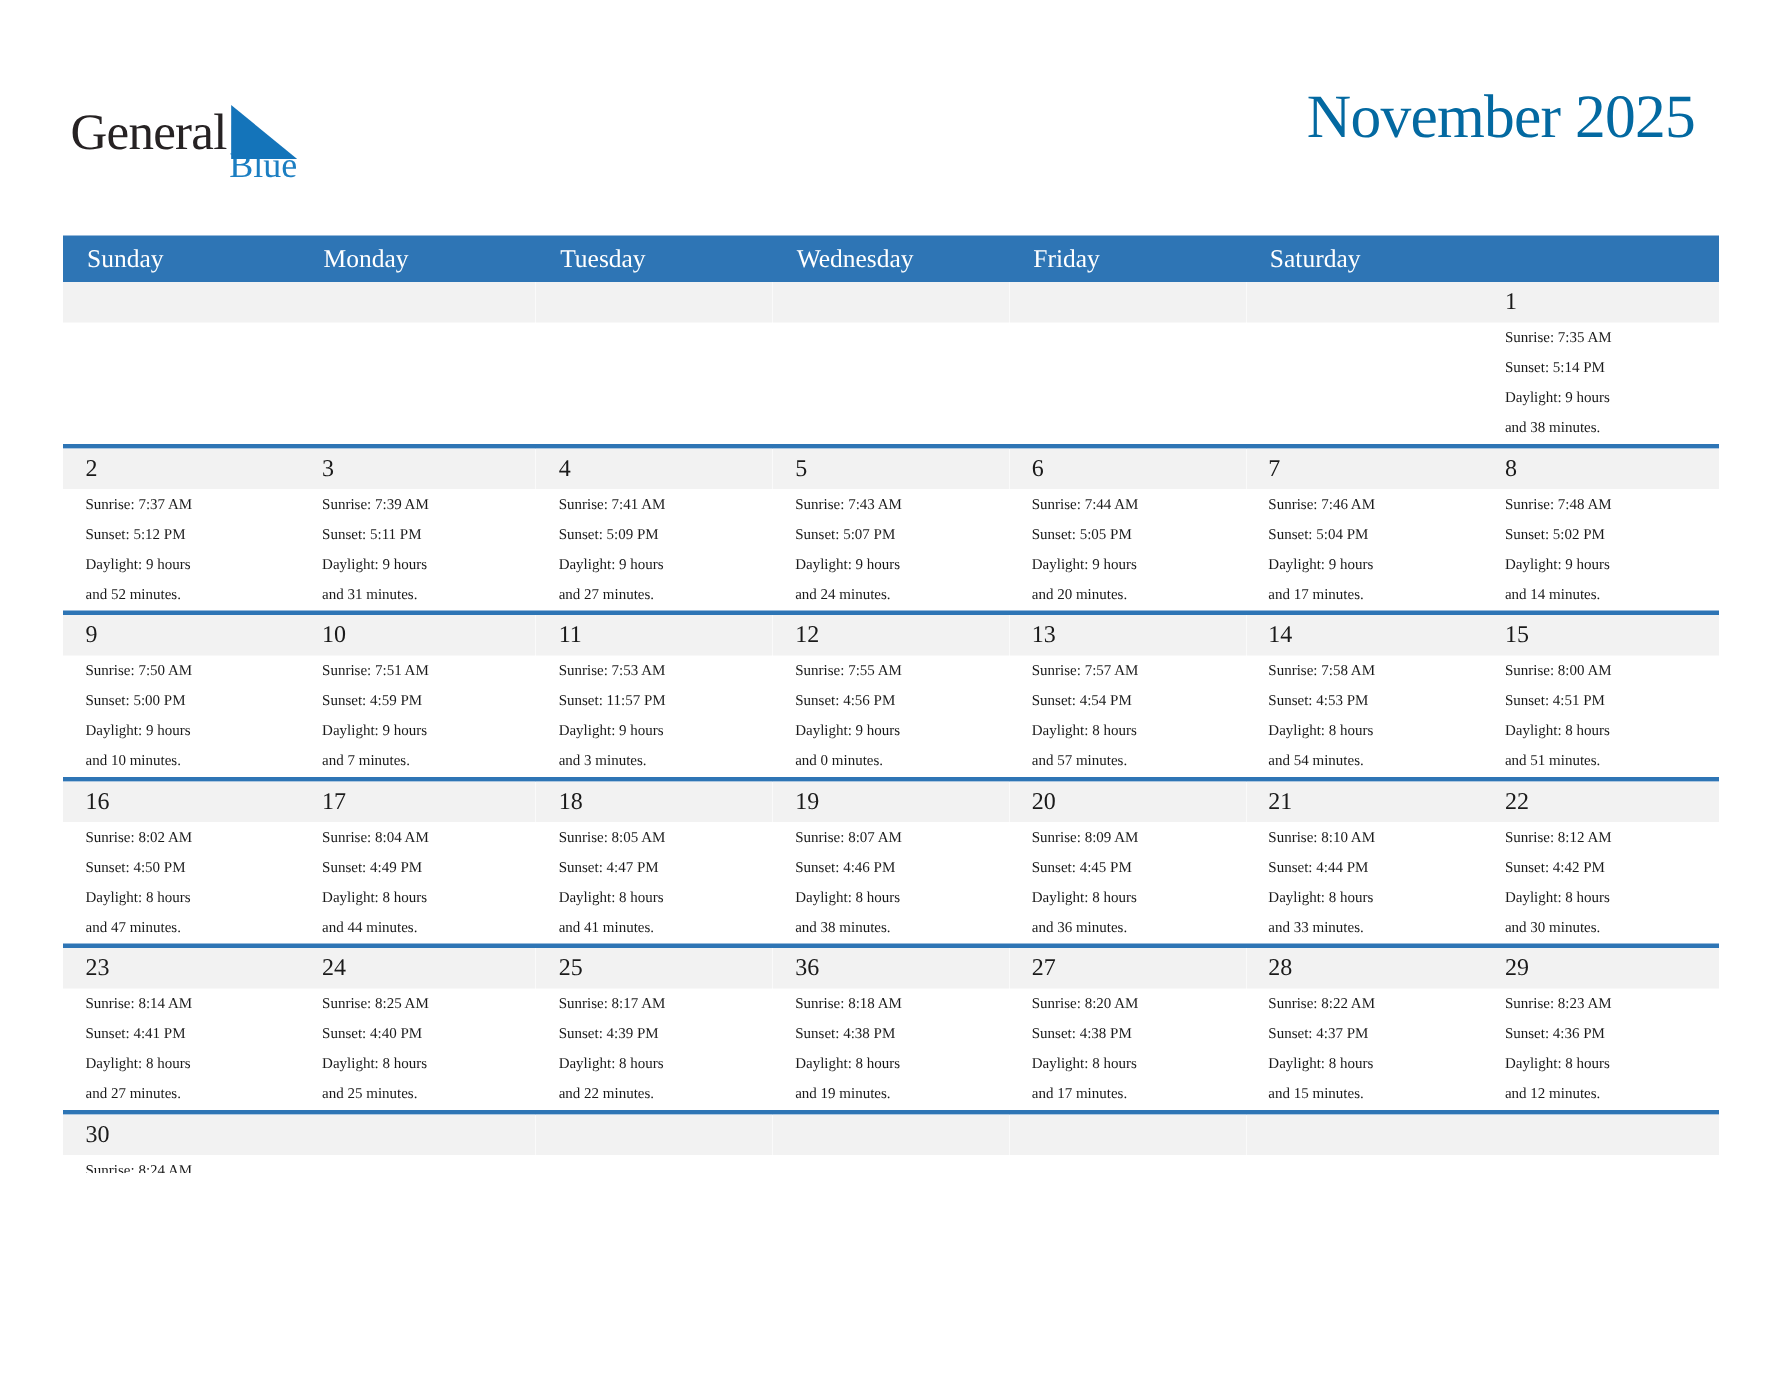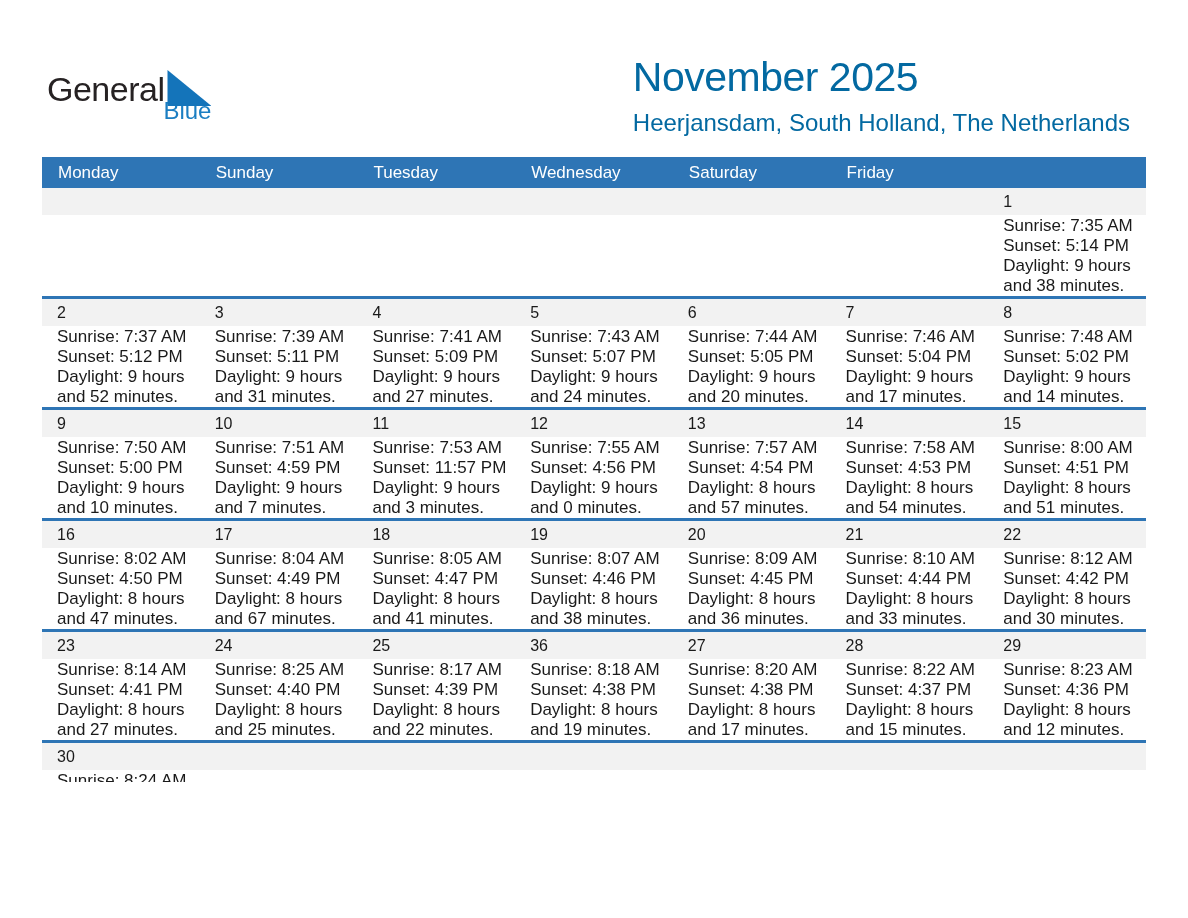--- a/index.html
+++ b/index.html
@@ -1,18 +1,18 @@
 <!DOCTYPE html>
 <html><head>
 <meta charset="utf-8">
 <style>
   * { margin:0; padding:0; box-sizing:border-box; }
   body { background:#fff; }
   .page { position:relative; width:1188px; height:782px; background:#ffffff;
-          font-family:Liberation Sans, sans-serif; overflow:hidden; }
+          font-family:Liberation Serif, serif; overflow:hidden; }
 
   
   .logo { position:absolute; left:47px; top:70px; }
   .logo-top { display:flex; align-items:flex-end; }
   .logo-general { font-size:34px; color:#262223; letter-spacing:-0.5px; line-height:1; }
   .logo-triangle { width:44px; height:36px; background:#1474ba;
                    clip-path:polygon(0 0,100% 100%,0 100%); margin-left:3px; }
   .logo-blue { text-align:right; font-size:24px; color:#1b7ec2; line-height:1; margin-top:-7px; }
 
   
@@ -22,49 +22,48 @@
 
   
   .cal { position:absolute; left:42px; top:157px; width:1104px; }
   .cal-head { display:grid; grid-template-columns:repeat(7,1fr); background:#2e75b5; height:31px; }
   .hcell { color:#ffffff; font-size:17px; line-height:31px; padding-left:16px; font-weight:400; }
   .week { display:grid; grid-template-columns:repeat(7,1fr); min-height:107px; background:#fff; }
   .week + .week { border-top:3px solid #2e75b5; }
   .cell { overflow:hidden; }
   .num { height:27px; background:#f2f2f2; font-size:16px; color:#1a1a1a;
          padding-left:15px; display:flex; align-items:center; }
-  .body { padding:1px 6px 0 15px; font-size:17px; line-height:20px; color:#1a1a1a; }
+  .body { padding:1px 6px 0 15px; font-size:10px; line-height:20px; color:#1a1a1a; }
 </style>
 </head>
 <body>
 
 <div class="page">
 
   <div class="logo">
     <div class="logo-top">
       <span class="logo-general">General</span>
       <span class="logo-triangle"></span>
     </div>
     <div class="logo-blue">Blue</div>
   </div>
 
   <div class="titles">
     <div class="title">November 2025</div>
-    <div class="subtitle">Heerjansdam, South Holland, The Netherlands</div>
   </div>
 
   <div class="cal">
 
     <div class="cal-head">
+      <div class="hcell">Sunday</div>
       <div class="hcell">Monday</div>
-      <div class="hcell">Sunday</div>
       <div class="hcell">Tuesday</div>
       <div class="hcell">Wednesday</div>
+      <div class="hcell">Friday</div>
       <div class="hcell">Saturday</div>
-      <div class="hcell">Friday</div>
     </div>
 
     <div class="week">
       <div class="cell">
           <div class="num"></div>
         </div>
       <div class="cell">
           <div class="num"></div>
         </div>
       <div class="cell">
@@ -231,21 +230,21 @@
           <div>Daylight: 8 hours</div>
           <div>and 47 minutes.</div>
         </div>
       </div>
       <div class="cell">
         <div class="num">17</div>
         <div class="body">
           <div>Sunrise: 8:04 AM</div>
           <div>Sunset: 4:49 PM</div>
           <div>Daylight: 8 hours</div>
-          <div>and 67 minutes.</div>
+          <div>and 44 minutes.</div>
         </div>
       </div>
       <div class="cell">
         <div class="num">18</div>
         <div class="body">
           <div>Sunrise: 8:05 AM</div>
           <div>Sunset: 4:47 PM</div>
           <div>Daylight: 8 hours</div>
           <div>and 41 minutes.</div>
         </div>

